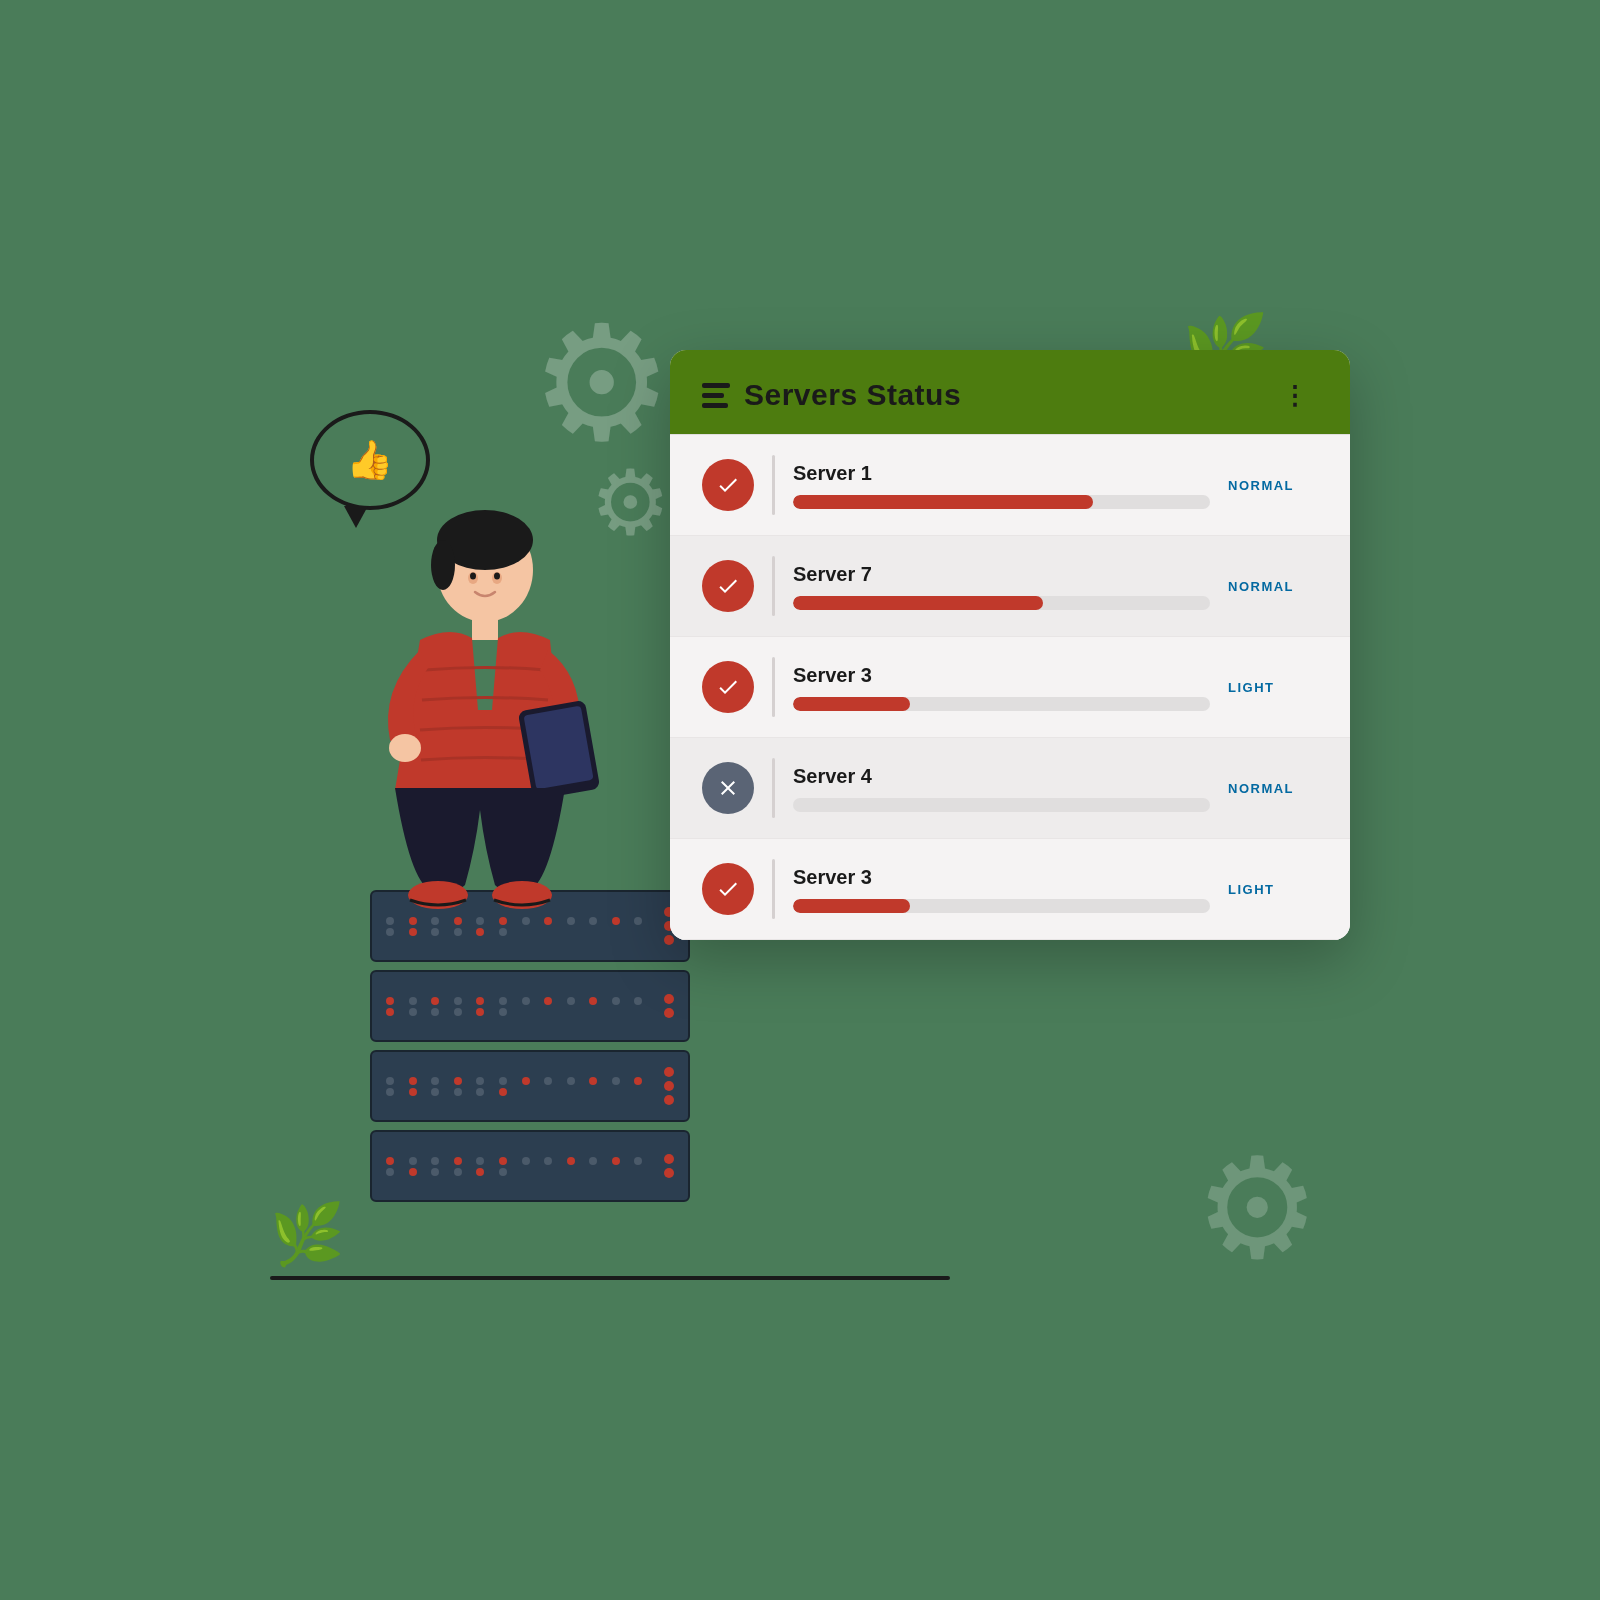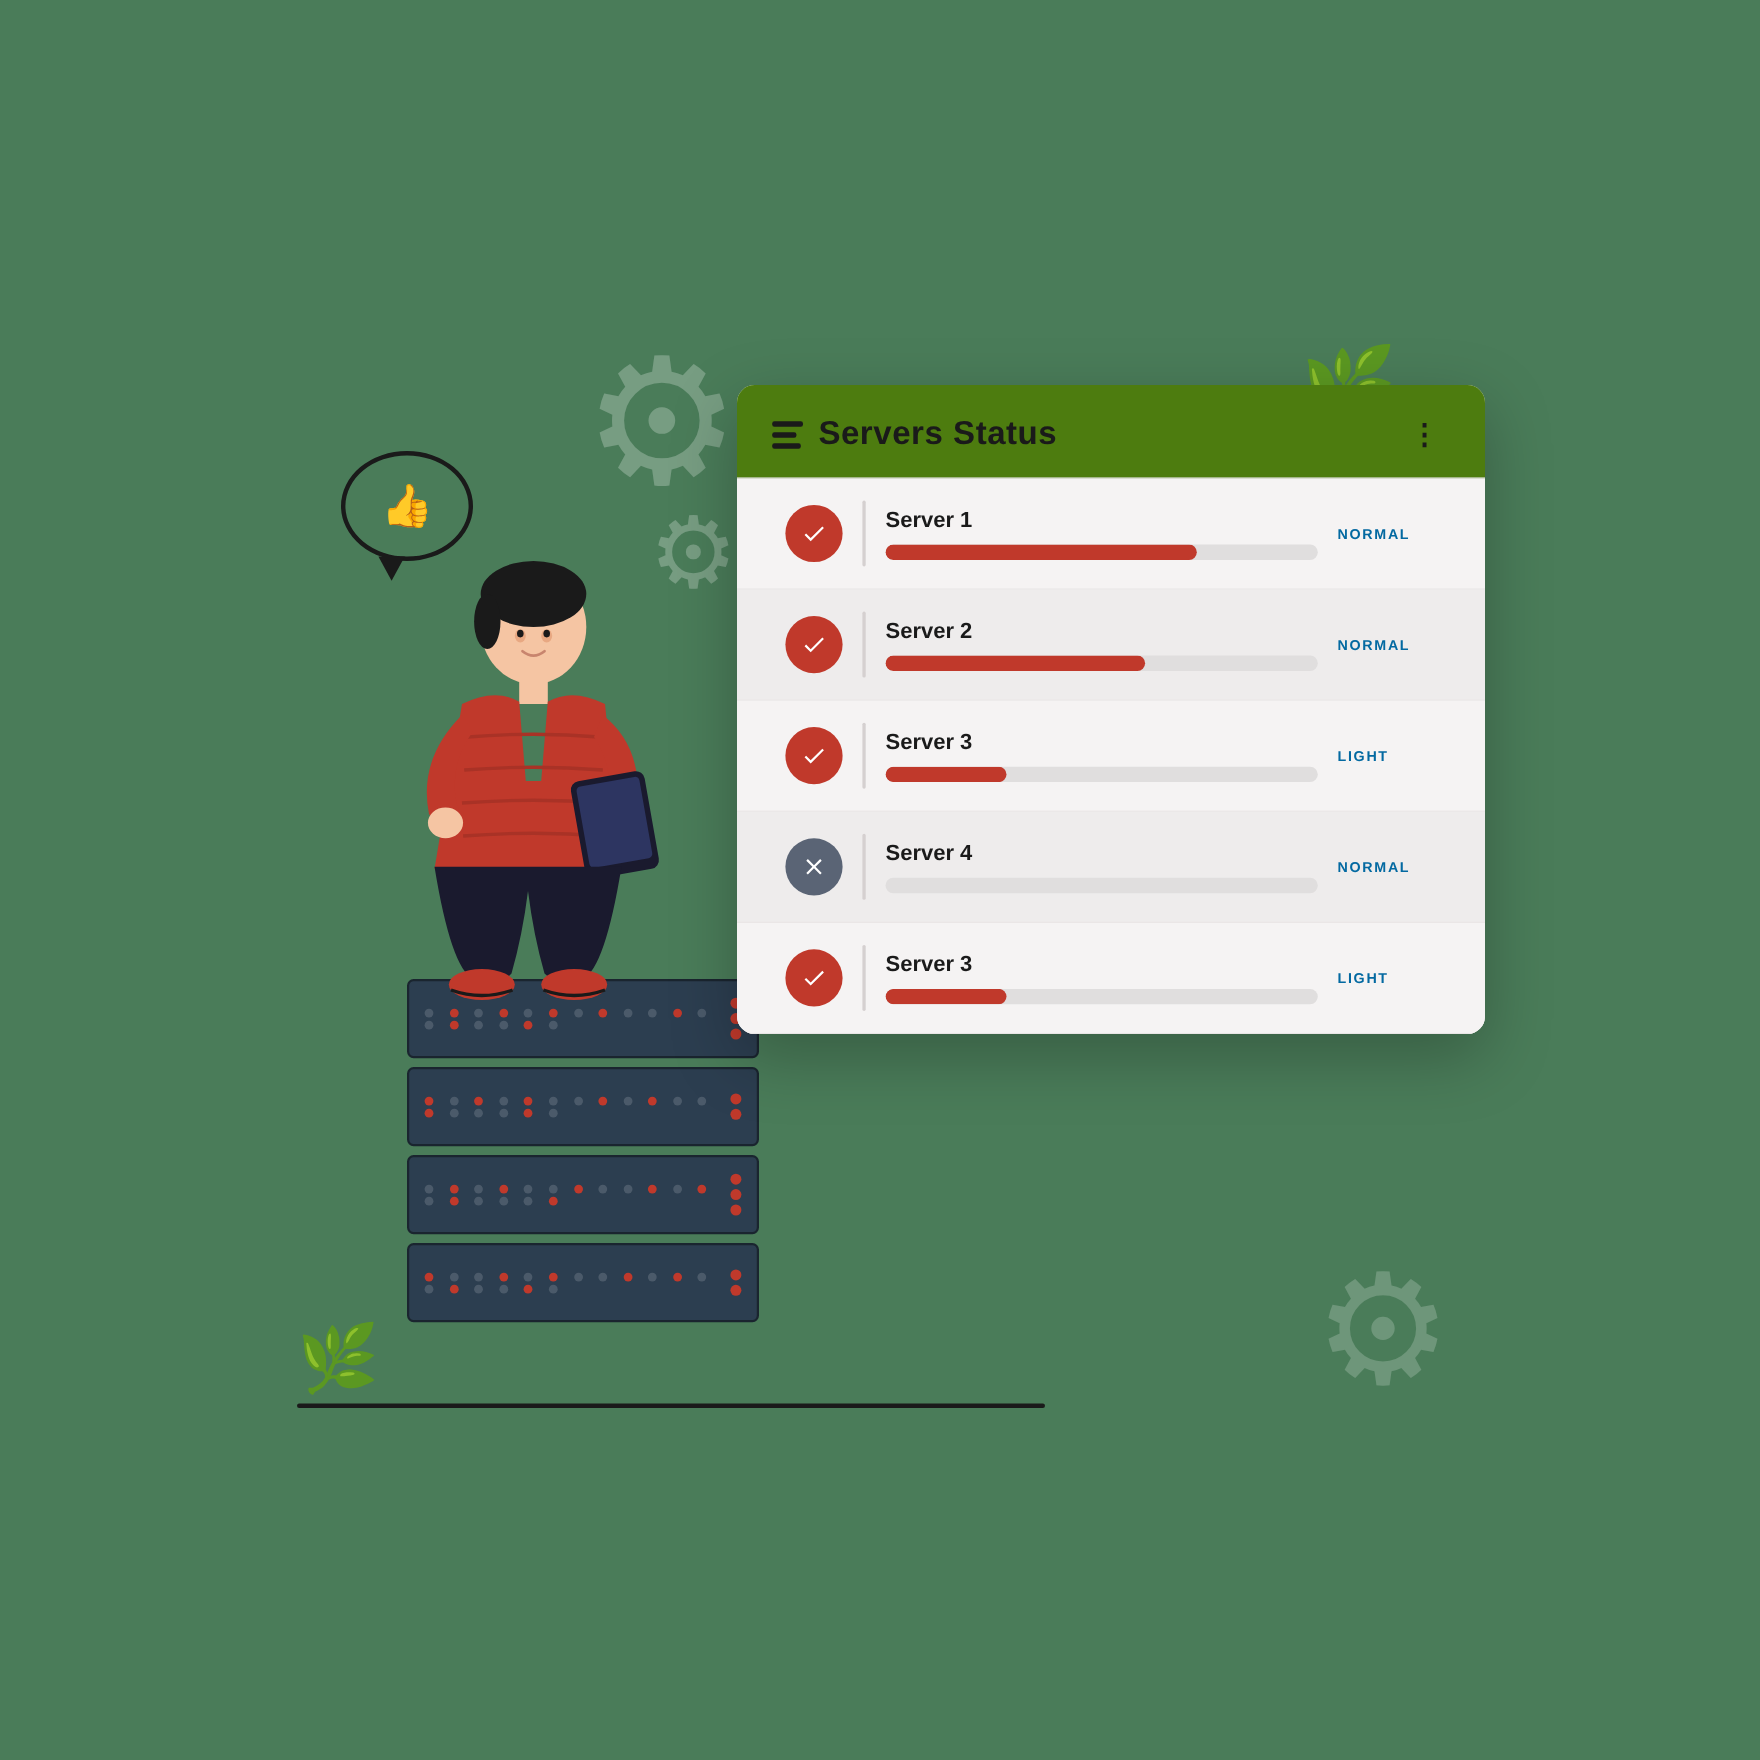--- a/index.html
+++ b/index.html
@@ -213,21 +213,21 @@
       font-size: 26px;
       color: #1a1a1a;
       font-weight: 700;
       letter-spacing: 2px;
       line-height: 1;
       padding: 4px 8px;
     }
 
     .server-row {
       background: #f5f3f3;
-      padding: 20px 44px;
+      padding: 20px 32px;
       display: flex;
       align-items: center;
       gap: 18px;
       border-bottom: 1px solid #e8e5e5;
     }
     .server-row:nth-child(even) {
       background: #eeecec;
     }
 
     .status-icon {
@@ -499,21 +499,21 @@
           <div class="server-status-label">NORMAL</div>
         </div>
         <div class="server-row">
           <div class="status-icon online">
             <svg viewBox="0 0 24 24">
               <path d="M9 16.17L4.83 12l-1.42 1.41L9 19 21 7l-1.41-1.41z"></path>
             </svg>
           </div>
           <div class="divider-line"></div>
           <div class="server-info">
-            <div class="server-name">Server 2</div>
+            <div class="server-name">Server 7</div>
             <div class="progress-bar-container">
               <div class="progress-bar-fill" style="width: 60%;"></div>
             </div>
           </div>
           <div class="server-status-label">NORMAL</div>
         </div>
         <div class="server-row">
           <div class="status-icon online">
             <svg viewBox="0 0 24 24">
               <path d="M9 16.17L4.83 12l-1.42 1.41L9 19 21 7l-1.41-1.41z"></path>

